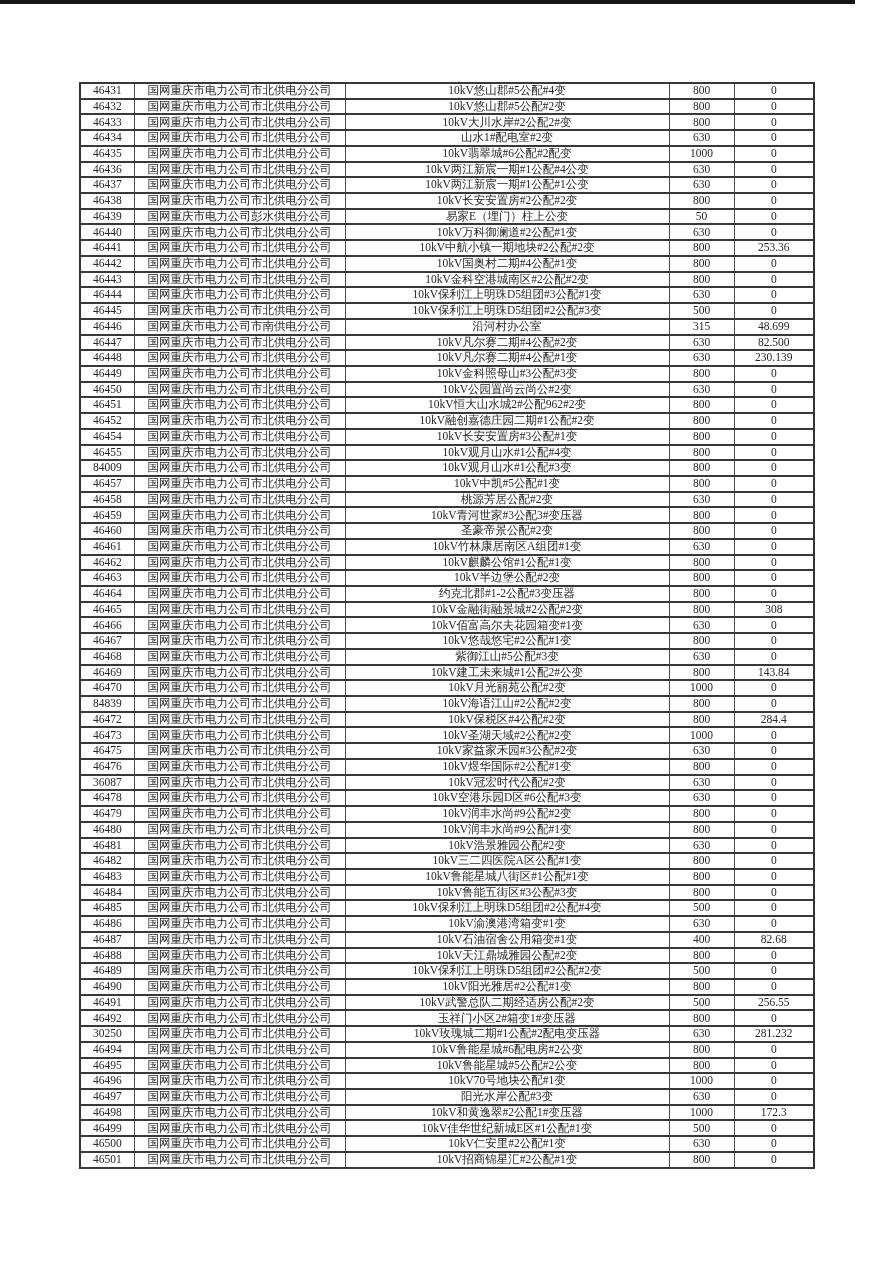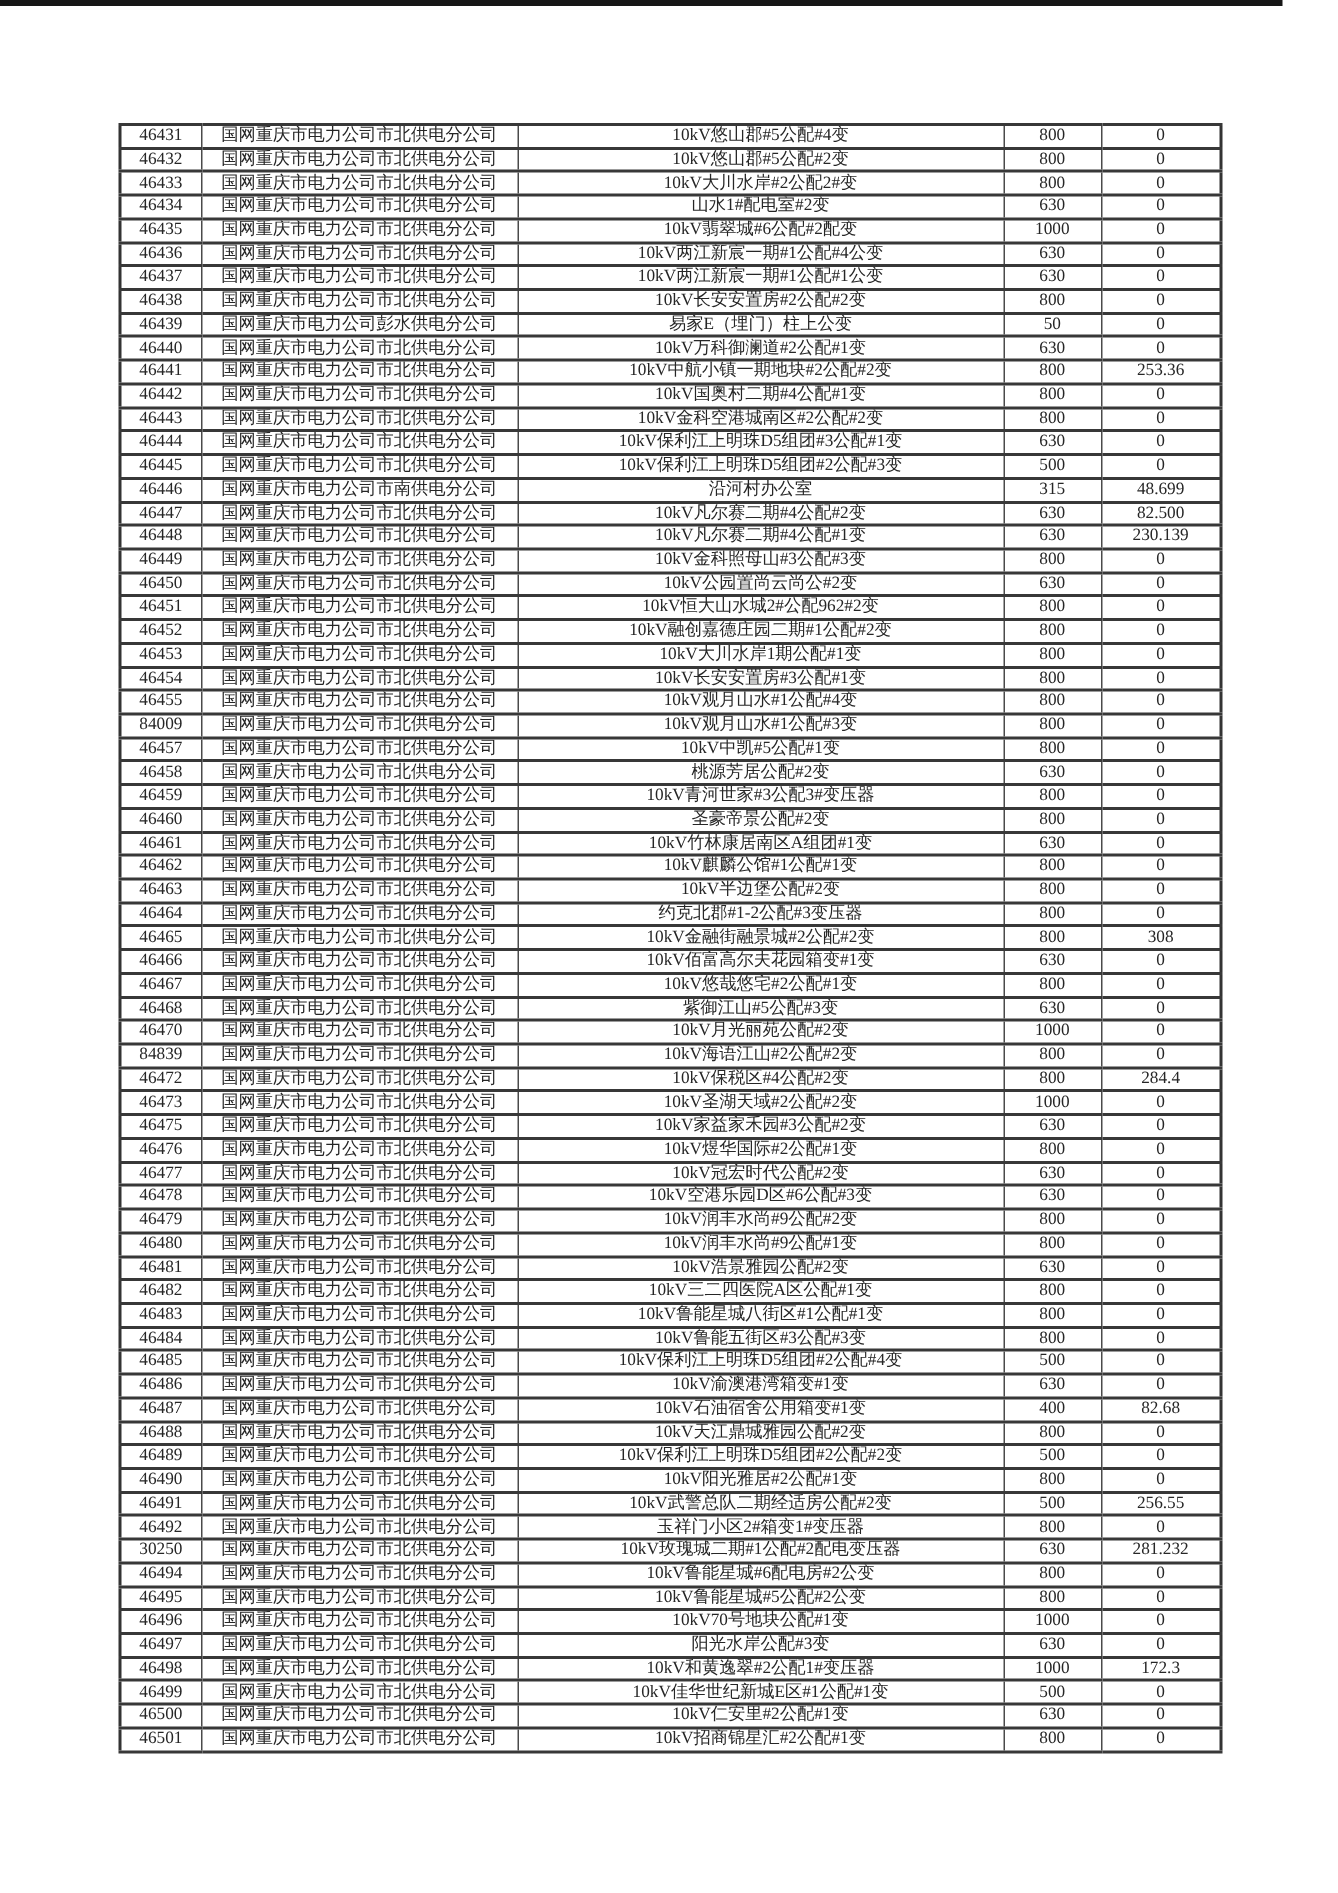--- a/index.html
+++ b/index.html
@@ -219,27 +219,20 @@
           <td class="cell-value">0</td>
         </tr>
         <tr>
           <td class="cell-id">46452</td>
           <td class="cell-company">国网重庆市电力公司市北供电分公司</td>
           <td class="cell-station">10kV融创嘉德庄园二期#1公配#2变</td>
           <td class="cell-capacity">800</td>
           <td class="cell-value">0</td>
         </tr>
         <tr>
-          <td class="cell-id">46453</td>
-          <td class="cell-company">国网重庆市电力公司市北供电分公司</td>
-          <td class="cell-station">10kV大川水岸1期公配#1变</td>
-          <td class="cell-capacity">800</td>
-          <td class="cell-value">0</td>
-        </tr>
-        <tr>
           <td class="cell-id">46454</td>
           <td class="cell-company">国网重庆市电力公司市北供电分公司</td>
           <td class="cell-station">10kV长安安置房#3公配#1变</td>
           <td class="cell-capacity">800</td>
           <td class="cell-value">0</td>
         </tr>
         <tr>
           <td class="cell-id">46455</td>
           <td class="cell-company">国网重庆市电力公司市北供电分公司</td>
           <td class="cell-station">10kV观月山水#1公配#4变</td>
@@ -329,20 +322,27 @@
           <td class="cell-station">10kV悠哉悠宅#2公配#1变</td>
           <td class="cell-capacity">800</td>
           <td class="cell-value">0</td>
         </tr>
         <tr>
           <td class="cell-id">46468</td>
           <td class="cell-company">国网重庆市电力公司市北供电分公司</td>
           <td class="cell-station">紫御江山#5公配#3变</td>
           <td class="cell-capacity">630</td>
           <td class="cell-value">0</td>
+        </tr>
+        <tr>
+          <td class="cell-id">46469</td>
+          <td class="cell-company">国网重庆市电力公司市北供电分公司</td>
+          <td class="cell-station">10kV建工未来城#1公配2#公变</td>
+          <td class="cell-capacity">800</td>
+          <td class="cell-value">143.84</td>
         </tr>
         <tr>
           <td class="cell-id">46470</td>
           <td class="cell-company">国网重庆市电力公司市北供电分公司</td>
           <td class="cell-station">10kV月光丽苑公配#2变</td>
           <td class="cell-capacity">1000</td>
           <td class="cell-value">0</td>
         </tr>
         <tr>
           <td class="cell-id">84839</td>
@@ -373,21 +373,21 @@
           <td class="cell-value">0</td>
         </tr>
         <tr>
           <td class="cell-id">46476</td>
           <td class="cell-company">国网重庆市电力公司市北供电分公司</td>
           <td class="cell-station">10kV煜华国际#2公配#1变</td>
           <td class="cell-capacity">800</td>
           <td class="cell-value">0</td>
         </tr>
         <tr>
-          <td class="cell-id">46477</td>
+          <td class="cell-id">36087</td>
           <td class="cell-company">国网重庆市电力公司市北供电分公司</td>
           <td class="cell-station">10kV冠宏时代公配#2变</td>
           <td class="cell-capacity">630</td>
           <td class="cell-value">0</td>
         </tr>
         <tr>
           <td class="cell-id">46478</td>
           <td class="cell-company">国网重庆市电力公司市北供电分公司</td>
           <td class="cell-station">10kV空港乐园D区#6公配#3变</td>
           <td class="cell-capacity">630</td>

